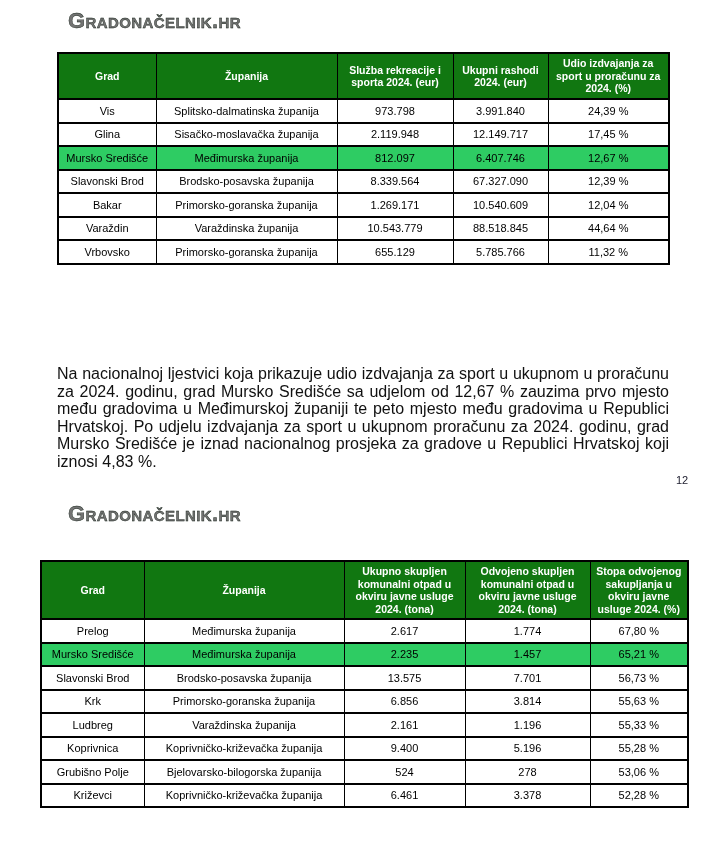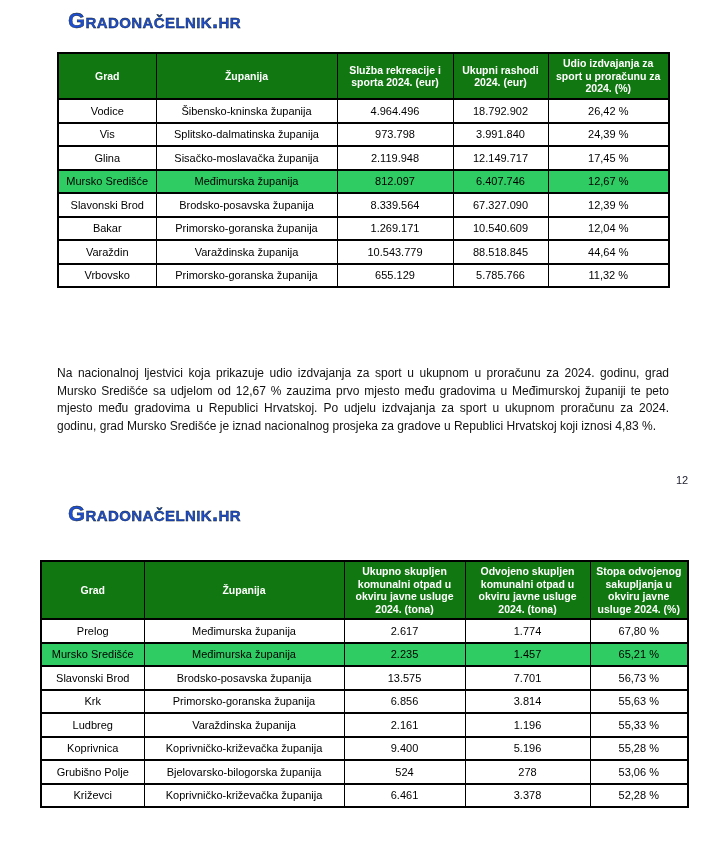--- a/index.html
+++ b/index.html
@@ -12,21 +12,21 @@
     color: #000;
     overflow: hidden;
   }
   .logo {
     position: absolute;
     left: 68px;
     font-weight: 800;
     font-size: 22px;
     letter-spacing: 0.4px;
     font-variant: small-caps;
-    color: #1d4ed8;
+    color: #737373;
     -webkit-text-stroke: 0.4px #0d1b10;
   }
   .logo1 { top: 8px; }
   .logo2 { top: 501px; }
 
   table {
     position: absolute;
     border-collapse: collapse;
     table-layout: fixed;
     border: 2px solid #000;
@@ -71,21 +71,21 @@
   .t2 col:nth-child(2){ width:200px; }
   .t2 col:nth-child(3){ width:121px; }
   .t2 col:nth-child(4){ width:125px; }
   .t2 col:nth-child(5){ width:98px; }
 
   .analysis {
     position: absolute;
     left: 57px;
     top: 349px;
     width: 612px;
-    font-size: 12px;
+    font-size: 16px;
     line-height: 17.5px;
     text-align: justify;
     color: #111;
     margin-top: 16px;
   }
   .pagenum {
     position: absolute;
     left: 676px;
     top: 435px;
     font-size: 11px;
@@ -111,27 +111,20 @@
     <thead>
         <tr>
           <th>Grad</th>
           <th>Županija</th>
           <th>Služba rekreacije i sporta 2024. (eur)</th>
           <th>Ukupni rashodi 2024. (eur)</th>
           <th>Udio izdvajanja za sport u proračunu za 2024. (%)</th>
         </tr>
       </thead>
     <tbody>
-        <tr>
-          <td>Vodice</td>
-          <td>Šibensko-kninska županija</td>
-          <td>4.964.496</td>
-          <td>18.792.902</td>
-          <td>26,42 %</td>
-        </tr>
         <tr>
           <td>Vis</td>
           <td>Splitsko-dalmatinska županija</td>
           <td>973.798</td>
           <td>3.991.840</td>
           <td>24,39 %</td>
         </tr>
         <tr>
           <td>Glina</td>
           <td>Sisačko-moslavačka županija</td>

